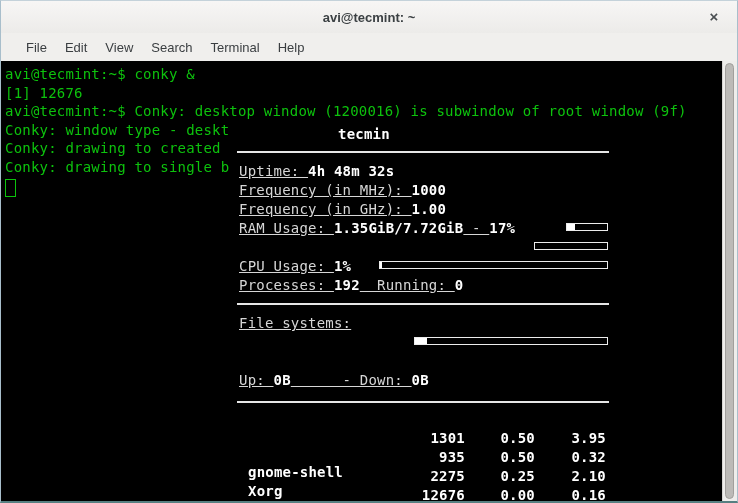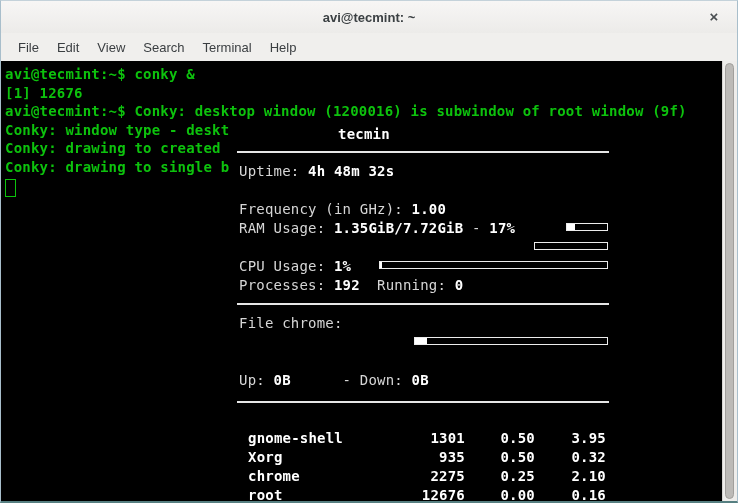--- a/index.html
+++ b/index.html
@@ -18,52 +18,52 @@
   }
   
   #titlebar{position:absolute;left:0;top:0;width:100%;height:32px;
     background:linear-gradient(#f7f6f5,#ecebe9);}
   #title{position:absolute;left:0;right:0;top:9px;text-align:center;
     font-size:13px;font-weight:bold;color:#3b4043;}
   #closebtn{position:absolute;right:12px;top:5px;width:22px;height:22px;
     text-align:center;line-height:22px;font-size:15px;font-weight:bold;color:#4a4f52;cursor:pointer;}
   
   #menubar{position:absolute;left:0;top:32px;width:100%;height:28px;
-    background:#f0efed;display:flex;align-items:center;padding-left:8px;box-sizing:border-box;}
+    background:#f0efed;display:flex;align-items:center;padding-left:16px;box-sizing:border-box;}
   .menu-item{font-size:13px;color:#3a3e41;padding:5px 9px;cursor:default;}
   
   #screen{position:absolute;left:0;top:60px;width:722px;height:441px;background:#000;}
   #termtext{position:absolute;left:4px;top:4px;
     font-family:"DejaVu Sans Mono",monospace;font-size:14px;letter-spacing:0.2px;
     line-height:18.6px;color:var(--terminal-green);}
-  .tline{white-space:pre;height:18.6px;font-weight:bold;}
+  .tline{white-space:pre;height:18.6px;}
   #cursor{position:absolute;left:4px;top:118px;width:9px;height:16px;
     border:1px solid var(--terminal-green);}
   
   #scrollbar{position:absolute;right:0;top:60px;width:15px;height:441px;
     background:#eeedeb;border-left:1px solid #d7d5d2;box-sizing:border-box;}
   #scroll-thumb{position:absolute;left:2px;top:2px;width:9px;height:436px;
     background:#bcbab7;border:1px solid #a19f9c;border-radius:5px;box-sizing:border-box;}
   
   #conky{position:absolute;left:236px;top:119px;width:374px;height:384px;background:#000;
     font-family:"DejaVu Sans Mono",monospace;font-size:14px;letter-spacing:0.2px;}
   .crow{position:absolute;left:2px;white-space:pre;line-height:16px;}
-  .cl{color:var(--conky-label);}
+  .cl{color:var(--conky-label);text-decoration:underline;}
   .cv{color:var(--conky-value);font-weight:bold;}
   .cdiv{position:absolute;left:0;width:372px;height:2px;background:#e6e6e6;}
   .cbar{position:absolute;height:8px;border:1px solid #ececec;box-sizing:border-box;background:#000;}
   .cbar .fill{height:100%;background:#fff;}
   
   .ctable-row{position:absolute;left:2px;display:grid;
     grid-template-columns:182px 44px 70px 71px;white-space:pre;line-height:16px;}
   .ctable-row .num{text-align:right;}
   .ctable-row.head span{color:var(--conky-label);}
   .ctable-row.head .num{padding-right:19px;}
   .ctable-row.body span{color:var(--conky-value);font-weight:bold;}
-  .ctable-row.body .pname{padding-left:9px;}
+  .ctable-row.body .pname{padding-left:9px;margin-top:34px;}
 </style>
 </head>
 <body>
 
 <div id="win">
 
   <div id="titlebar">
     <div id="title">avi@tecmint: ~</div>
     <div id="closebtn"><span>×</span></div>
   </div>
@@ -91,38 +91,39 @@
 
   <div id="scrollbar">
     <div id="scroll-thumb"></div>
   </div>
 
   <div id="conky">
     <div class="crow cv" style="top:6px;left:101px">tecmin</div>
     <div class="cdiv" style="top:31px"></div>
 
     <div class="crow" style="top:43px"><span class="cl">Uptime: </span><span class="cv">4h 48m 32s</span></div>
+    <div class="crow" style="top:62px"><span class="cl">Frequency (in MHz): </span><span class="cv">1000</span></div>
     <div class="crow" style="top:81px"><span class="cl">Frequency (in GHz): </span><span class="cv">1.00</span></div>
     <div class="crow" style="top:100px"><span class="cl">RAM Usage: </span><span class="cv">1.35GiB/7.72GiB</span><span class="cl"> - </span><span class="cv">17%</span></div>
     <div class="crow" style="top:138px"><span class="cl">CPU Usage: </span><span class="cv">1%</span></div>
     <div class="crow" style="top:157px"><span class="cl">Processes: </span><span class="cv">192</span><span class="cl">  Running: </span><span class="cv">0</span></div>
 
     <div class="cbar" style="top:103px;left:329px;width:42px">
         <div class="fill" style="width: 21%;"></div>
       </div>
     <div class="cbar" style="top:122px;left:297px;width:74px">
         <div class="fill" style="width: 0%;"></div>
       </div>
     <div class="cbar" style="top:141px;left:142px;width:229px">
         <div class="fill" style="width: 1%;"></div>
       </div>
 
     <div class="cdiv" style="top:183px"></div>
 
-    <div class="crow" style="top:195px"><span class="cl">File chrome:</span></div>
+    <div class="crow" style="top:195px"><span class="cl">File systems:</span></div>
     <div class="cbar" style="top:217px;left:177px;width:194px">
         <div class="fill" style="width: 6%;"></div>
       </div>
     <div class="crow" style="top:252px"><span class="cl">Up: </span><span class="cv">0B</span><span class="cl">      - Down: </span><span class="cv">0B</span></div>
 
     <div class="cdiv" style="top:281px"></div>
 
     <div class="ctable-row body" style="top:310px">
       <span class="pname">gnome-shell</span>
       <span class="num">1301</span>

